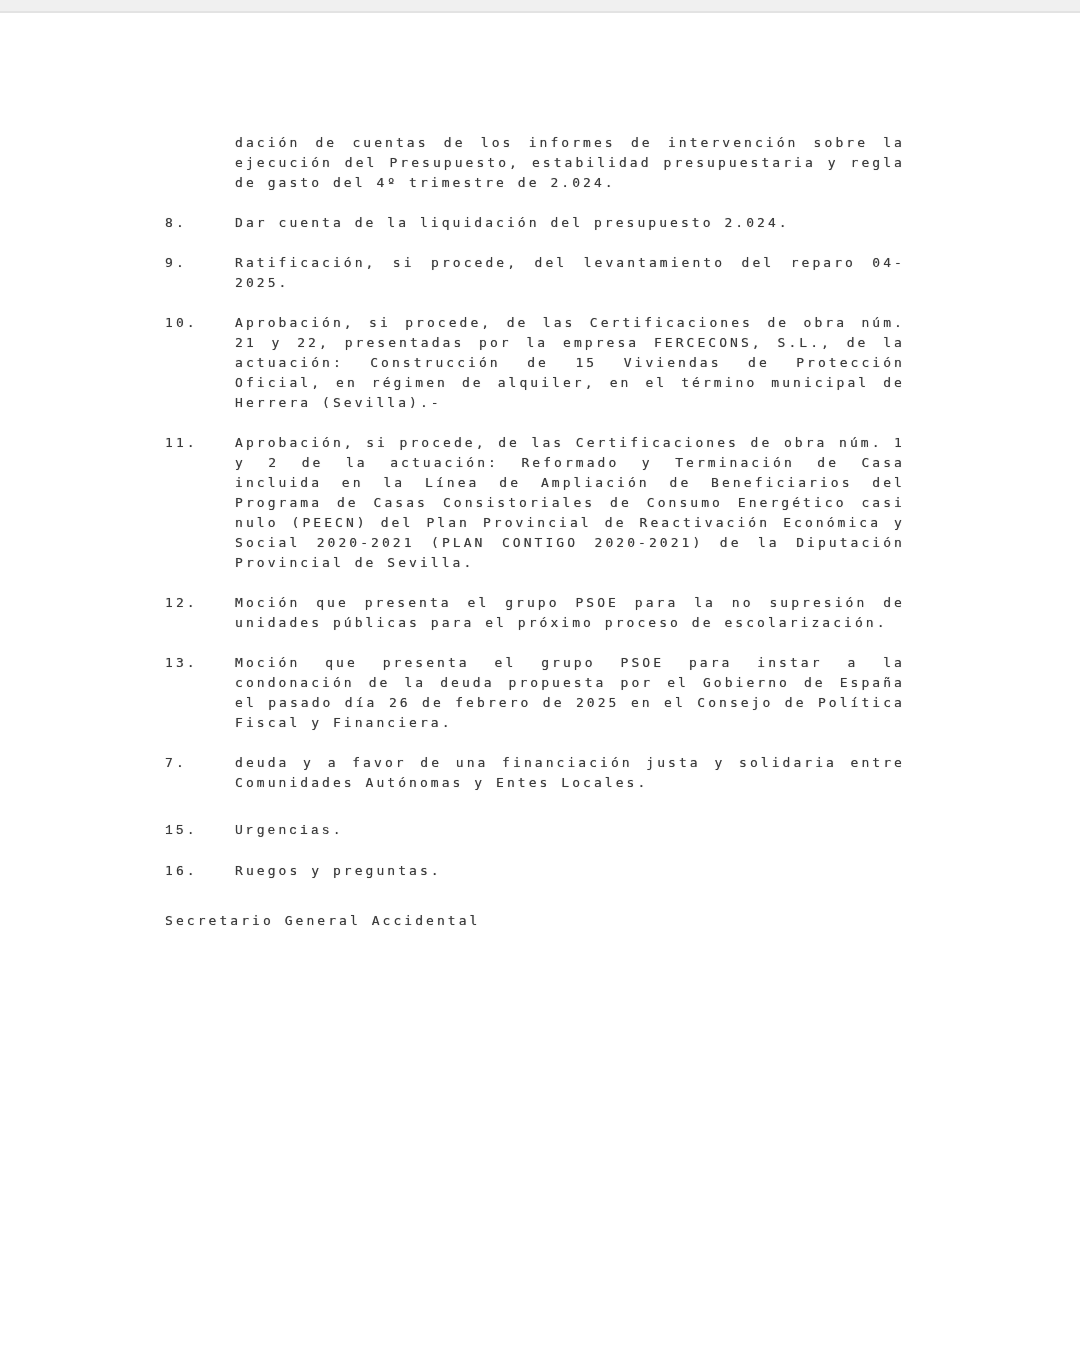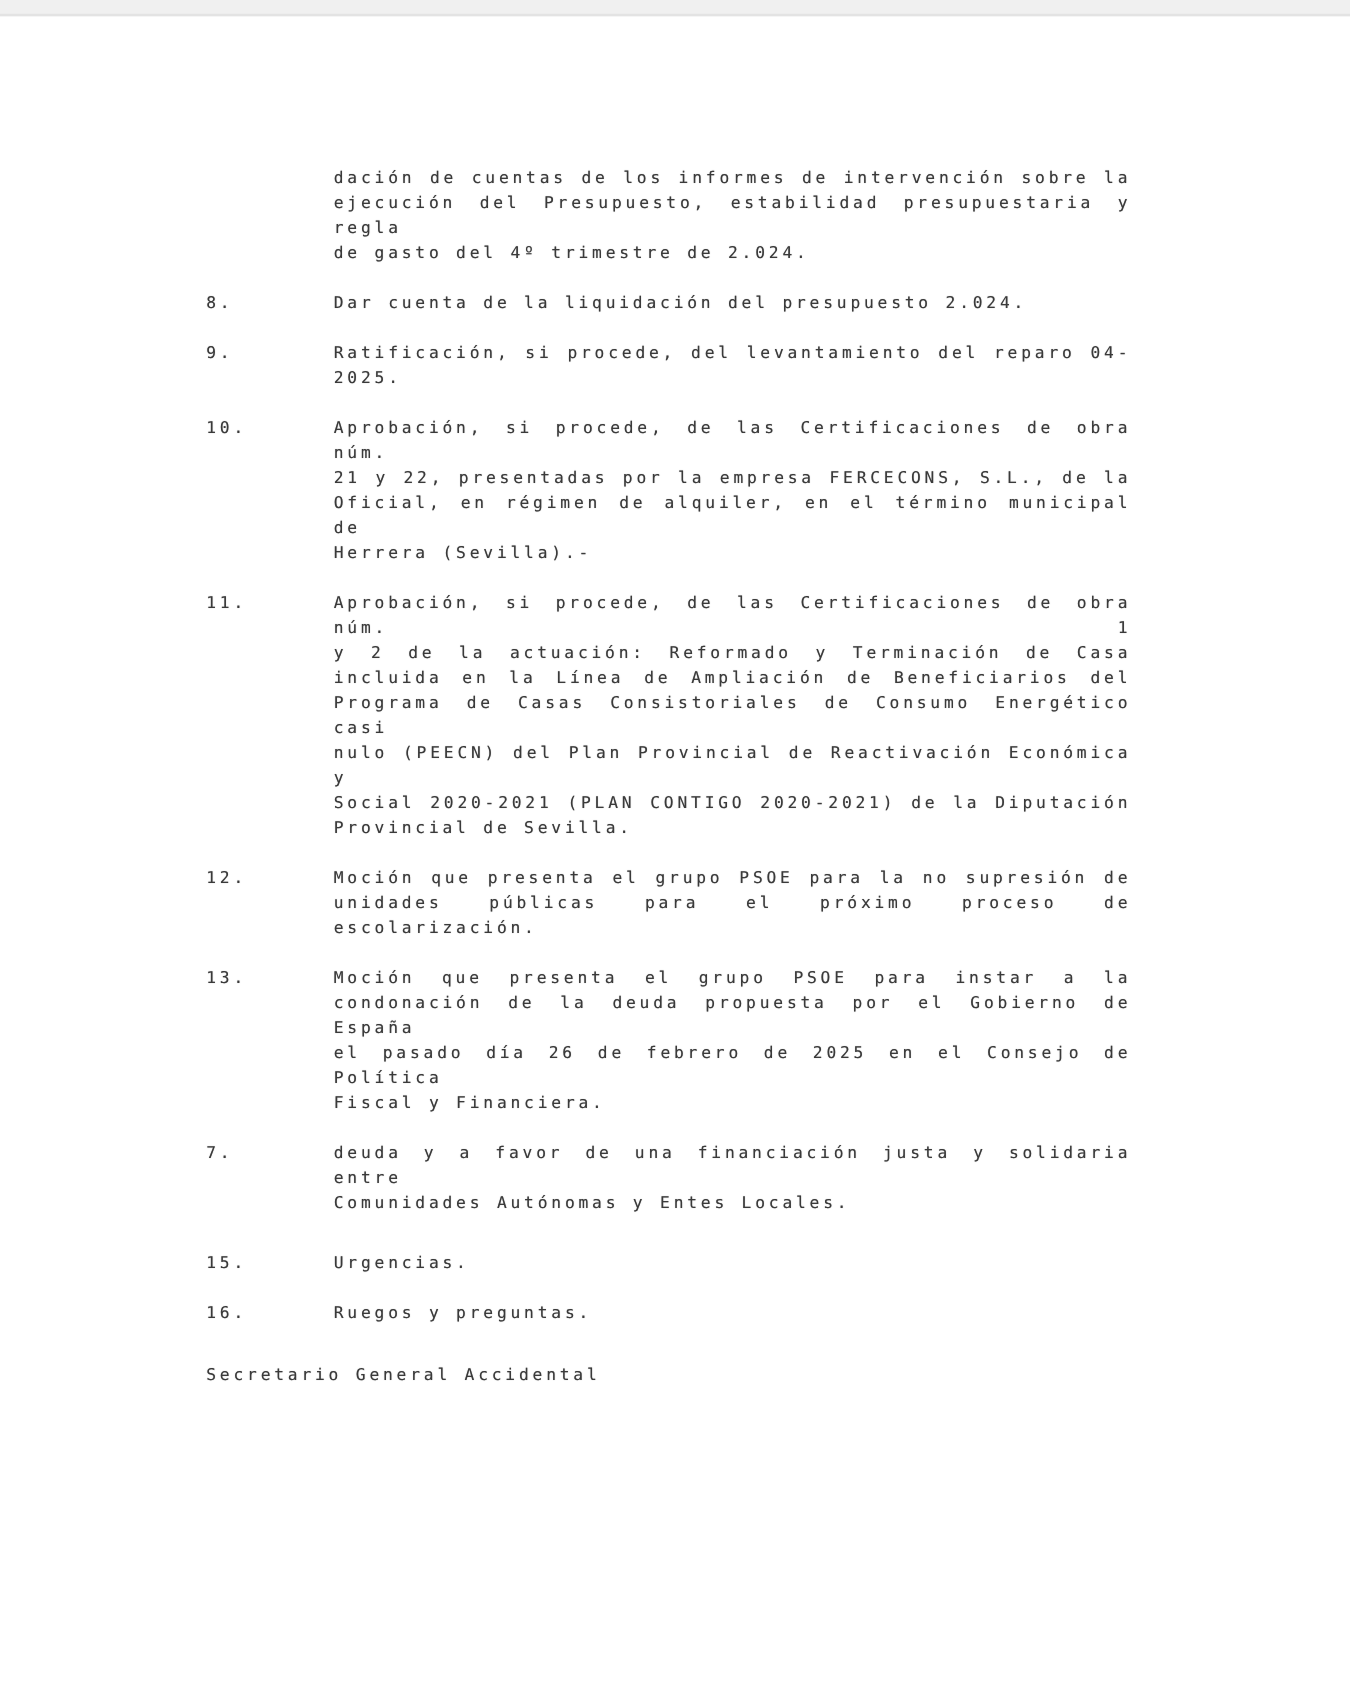--- a/index.html
+++ b/index.html
@@ -30,24 +30,24 @@
     width: 740px;
     color: #3a3a3a;
     font-size: 13px;
     line-height: 20px;
     letter-spacing: 3.05px;
     text-shadow: 0 0 0.7px rgba(58,58,58,0.55);
   }
   .row {
     display: flex;
     margin-bottom: 20px;
-    gap: 32px;
   }
   .row.extra-gap {
     margin-top: 28px; 
+    font-family: Liberation Mono, monospace;
   }
   .num {
     flex: 0 0 70px;
     width: 70px;
     white-space: nowrap;
   }
   .lines {
     flex: 1 1 auto;
     width: 670px;
   }
@@ -88,20 +88,21 @@
     <div class="lines">
           <div class="line">Ratificación, si procede, del levantamiento del reparo 04-</div>
           <div class="line last">2025.</div>
         </div>
   </div>
       <div class="row">
     <div class="num">10.</div>
     <div class="lines">
           <div class="line">Aprobación, si procede, de las Certificaciones de obra núm.</div>
           <div class="line">21 y 22, presentadas por la empresa FERCECONS, S.L., de la</div>
+          <div class="line">actuación: Construcción de 15 Viviendas de Protección</div>
           <div class="line">Oficial, en régimen de alquiler, en el término municipal de</div>
           <div class="line last">Herrera (Sevilla).-</div>
         </div>
   </div>
       <div class="row">
     <div class="num">11.</div>
     <div class="lines">
           <div class="line">Aprobación, si procede, de las Certificaciones de obra núm. 1</div>
           <div class="line">y 2 de la actuación: Reformado y Terminación de Casa</div>
           <div class="line">incluida en la Línea de Ampliación de Beneficiarios del</div>

